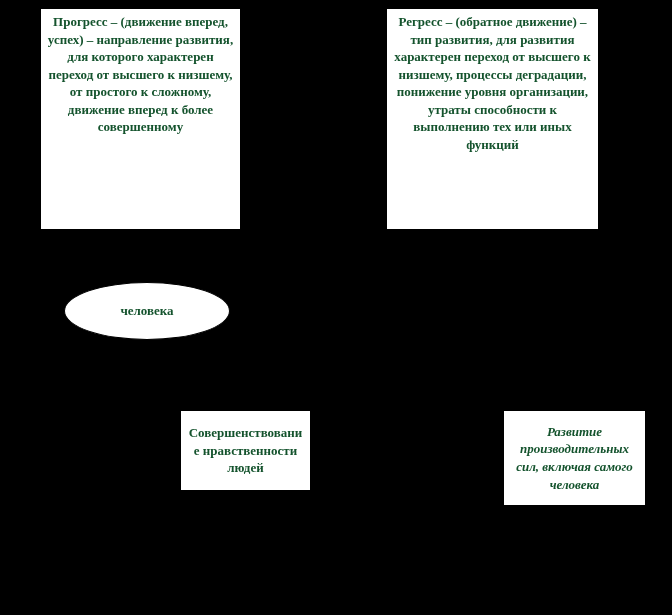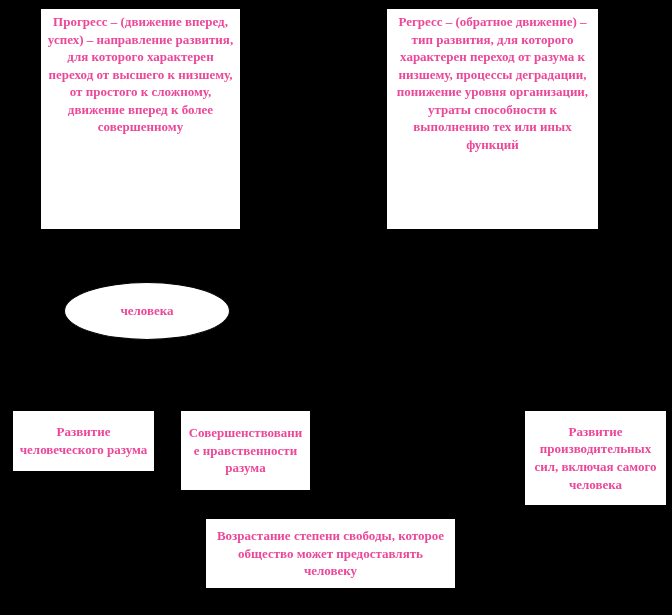--- a/index.html
+++ b/index.html
@@ -11,21 +11,21 @@
     position: relative;
     width: 672px;
     height: 615px;
     background: #000000;
     font-family: "Liberation Serif", "DejaVu Serif", serif;
     overflow: hidden;
   }
   .node {
     position: absolute;
     background: #ffffff;
-    color: #ec4899;
+    color: #14532d;
     border: 1px solid #000000;
     box-sizing: border-box;
     font-weight: bold;
     text-align: center;
     font-size: 13px;
     line-height: 1.35;
     display: flex;
     align-items: center;
     justify-content: center;
     padding: 4px 6px;
@@ -41,50 +41,44 @@
   .ellipse {
     border-radius: 50%;
   }
   
   .progress-box   { left: 40px;  top: 8px;   width: 201px; height: 222px; }
   .regress-box    { left: 386px; top: 8px;   width: 213px; height: 222px; }
   .criteria-ellipse { left: 64px; top: 282px; width: 166px; height: 58px; }
   .reason-box     { left: 12px;  top: 410px; width: 143px; height: 62px; }
   .morality-box   { left: 180px; top: 410px; width: 131px; height: 81px; }
   .science-box    { left: 360px; top: 410px; width: 131px; height: 62px; }
-  .productive-box { left: 524px; top: 410px; width: 143px; height: 96px; }
+  .productive-box { left: 503px; top: 410px; width: 143px; height: 96px; font-style: italic; }
   .freedom-box    { left: 205px; top: 518px; width: 251px; height: 71px; }
 </style>
 </head>
 <body>
 
 <div class="canvas">
 
   <div class="node top-box progress-box">
     <div class="inner">Прогресс – (движение вперед, успех) – направление развития, для которого характерен переход от высшего к низшему, от простого к сложному, движение вперед к более совершенному</div>
   </div>
 
   <div class="node top-box regress-box">
-    <div class="inner">Регресс – (обратное движение) – тип развития, для которого характерен переход от разума к низшему, процессы деградации, понижение уровня организации, утраты способности к выполнению тех или иных функций</div>
+    <div class="inner">Регресс – (обратное движение) – тип развития, для развития характерен переход от высшего к низшему, процессы деградации, понижение уровня организации, утраты способности к выполнению тех или иных функций</div>
   </div>
 
   <div class="node ellipse criteria-ellipse">
     <div class="inner">человека</div>
   </div>
 
-  <div class="node reason-box">
-    <div class="inner">Развитие человеческого разума</div>
-  </div>
 
   <div class="node morality-box">
-    <div class="inner">Совершенствование нравственности разума</div>
+    <div class="inner">Совершенствование нравственности людей</div>
   </div>
 
 
   <div class="node productive-box">
     <div class="inner">Развитие производительных сил, включая самого человека</div>
   </div>
 
-  <div class="node freedom-box">
-    <div class="inner">Возрастание степени свободы, которое общество может предоставлять человеку</div>
-  </div>
 
 </div>
 
 </body></html>

